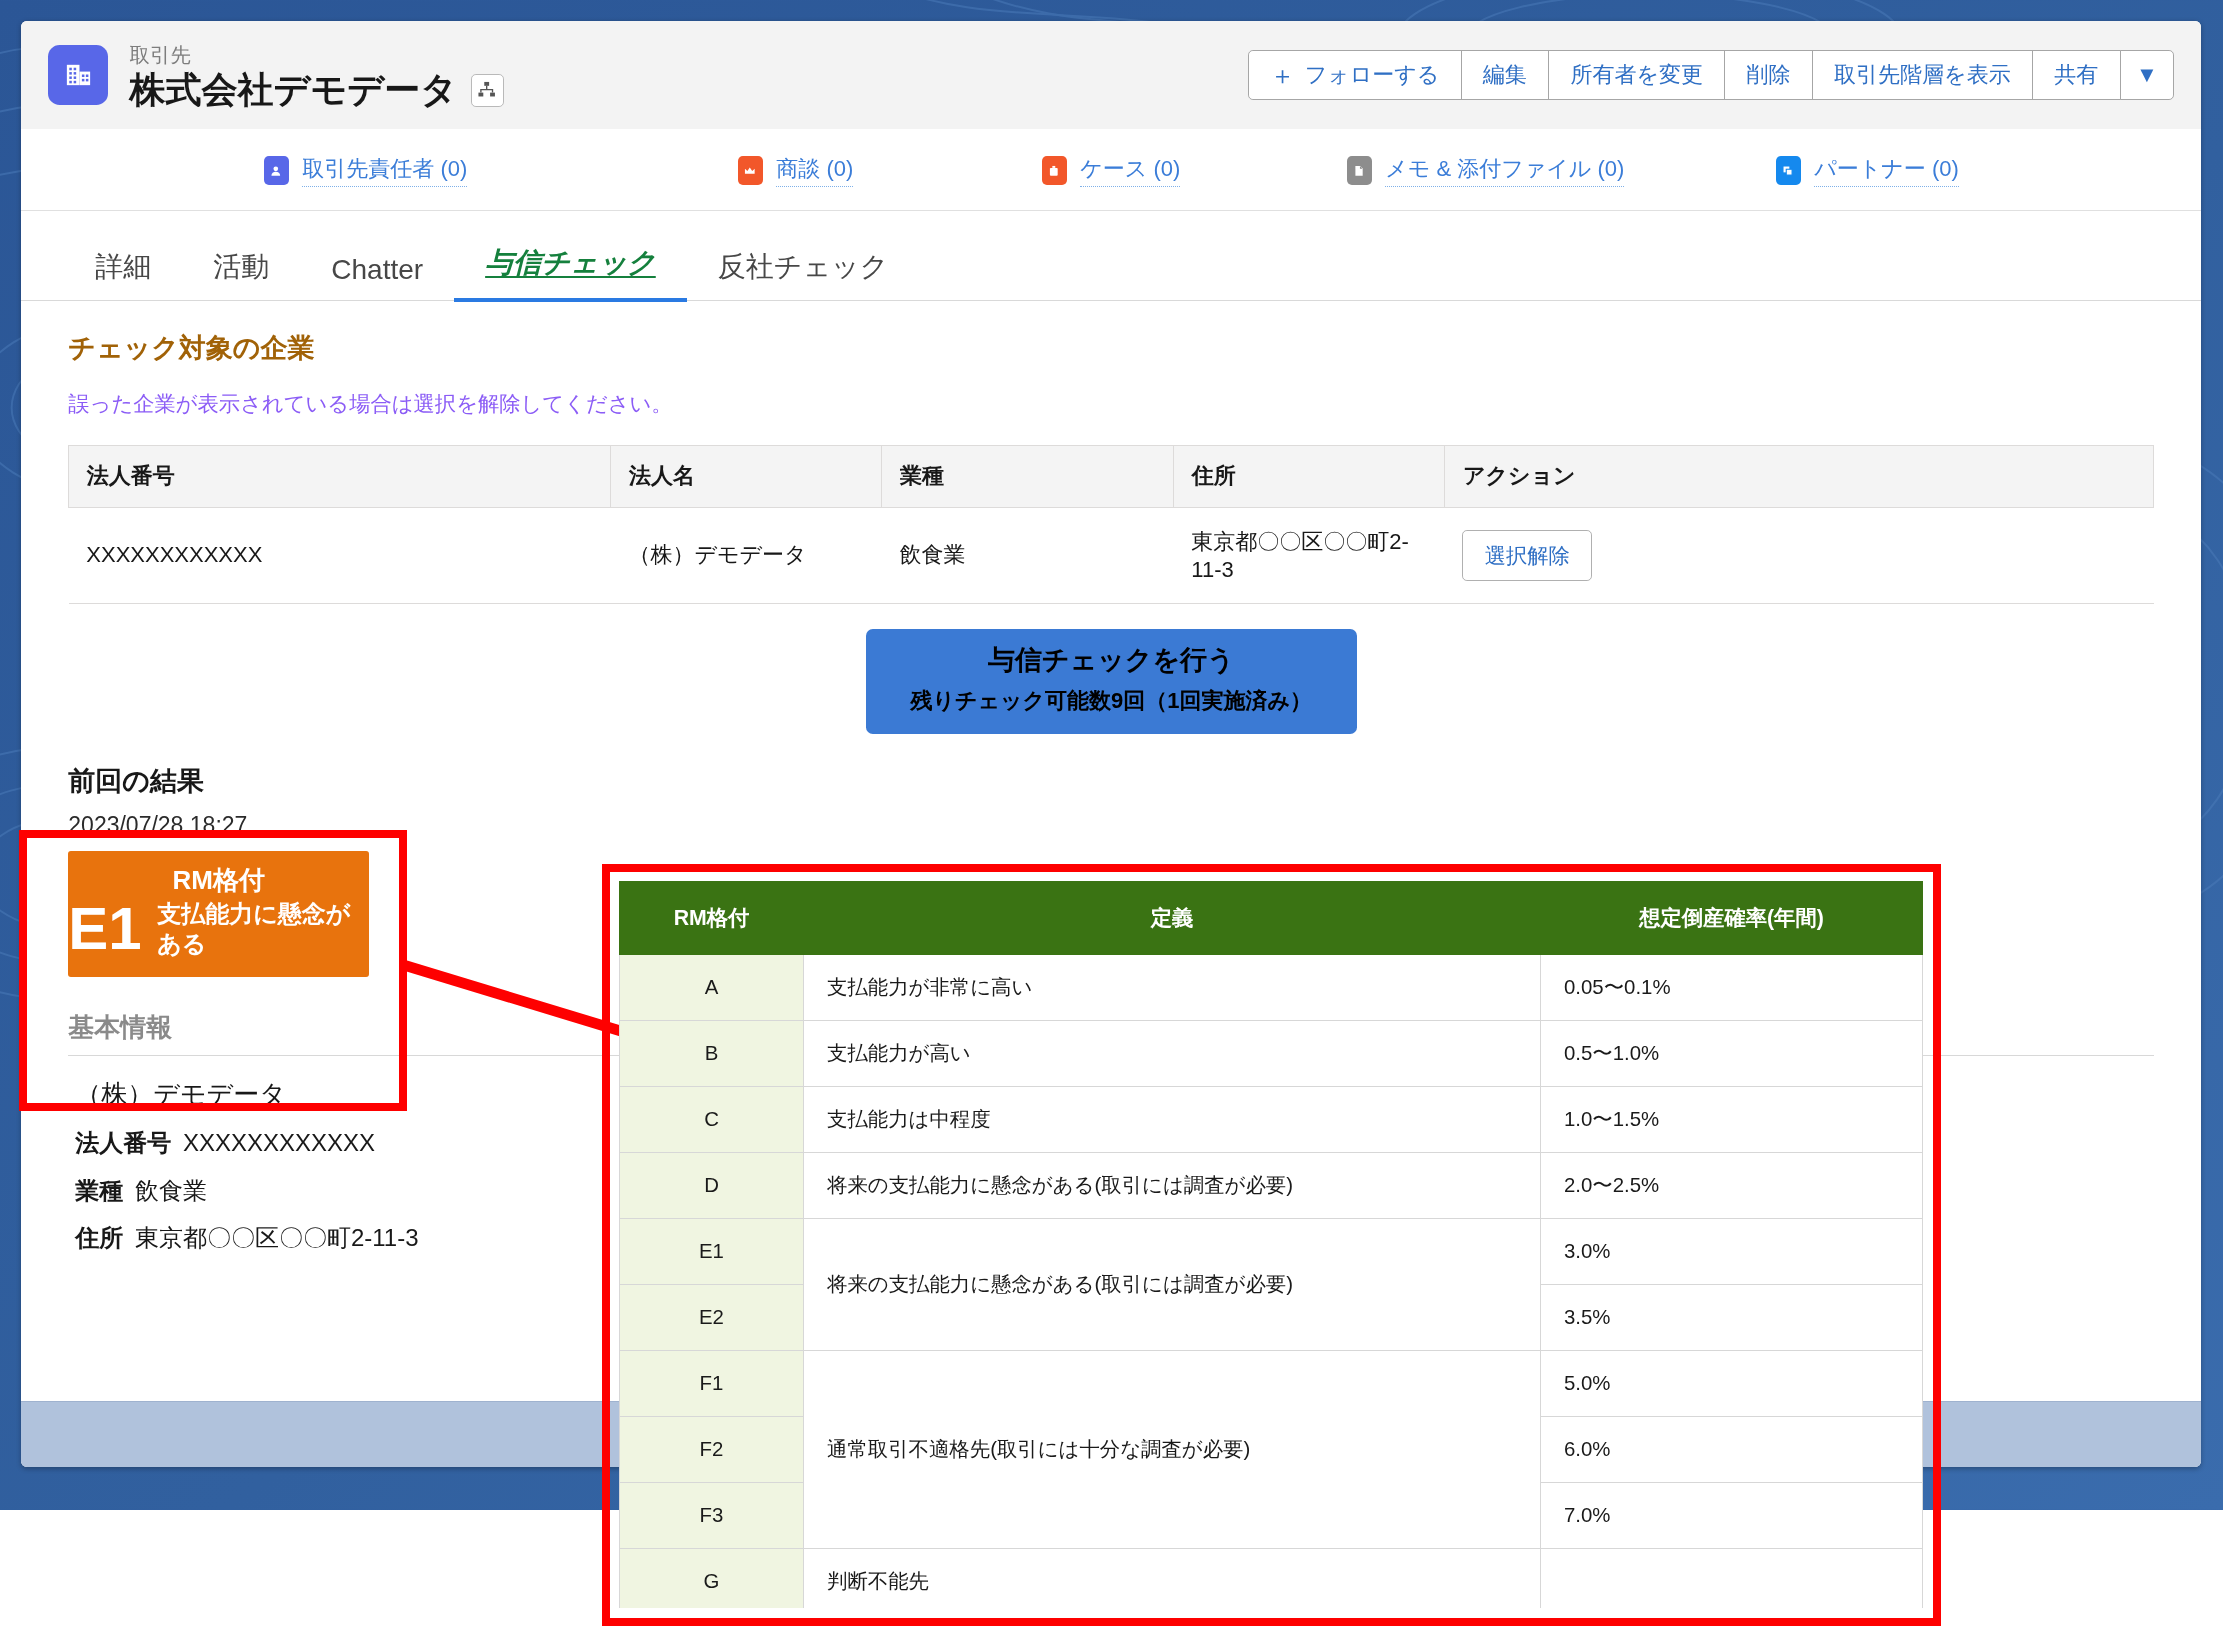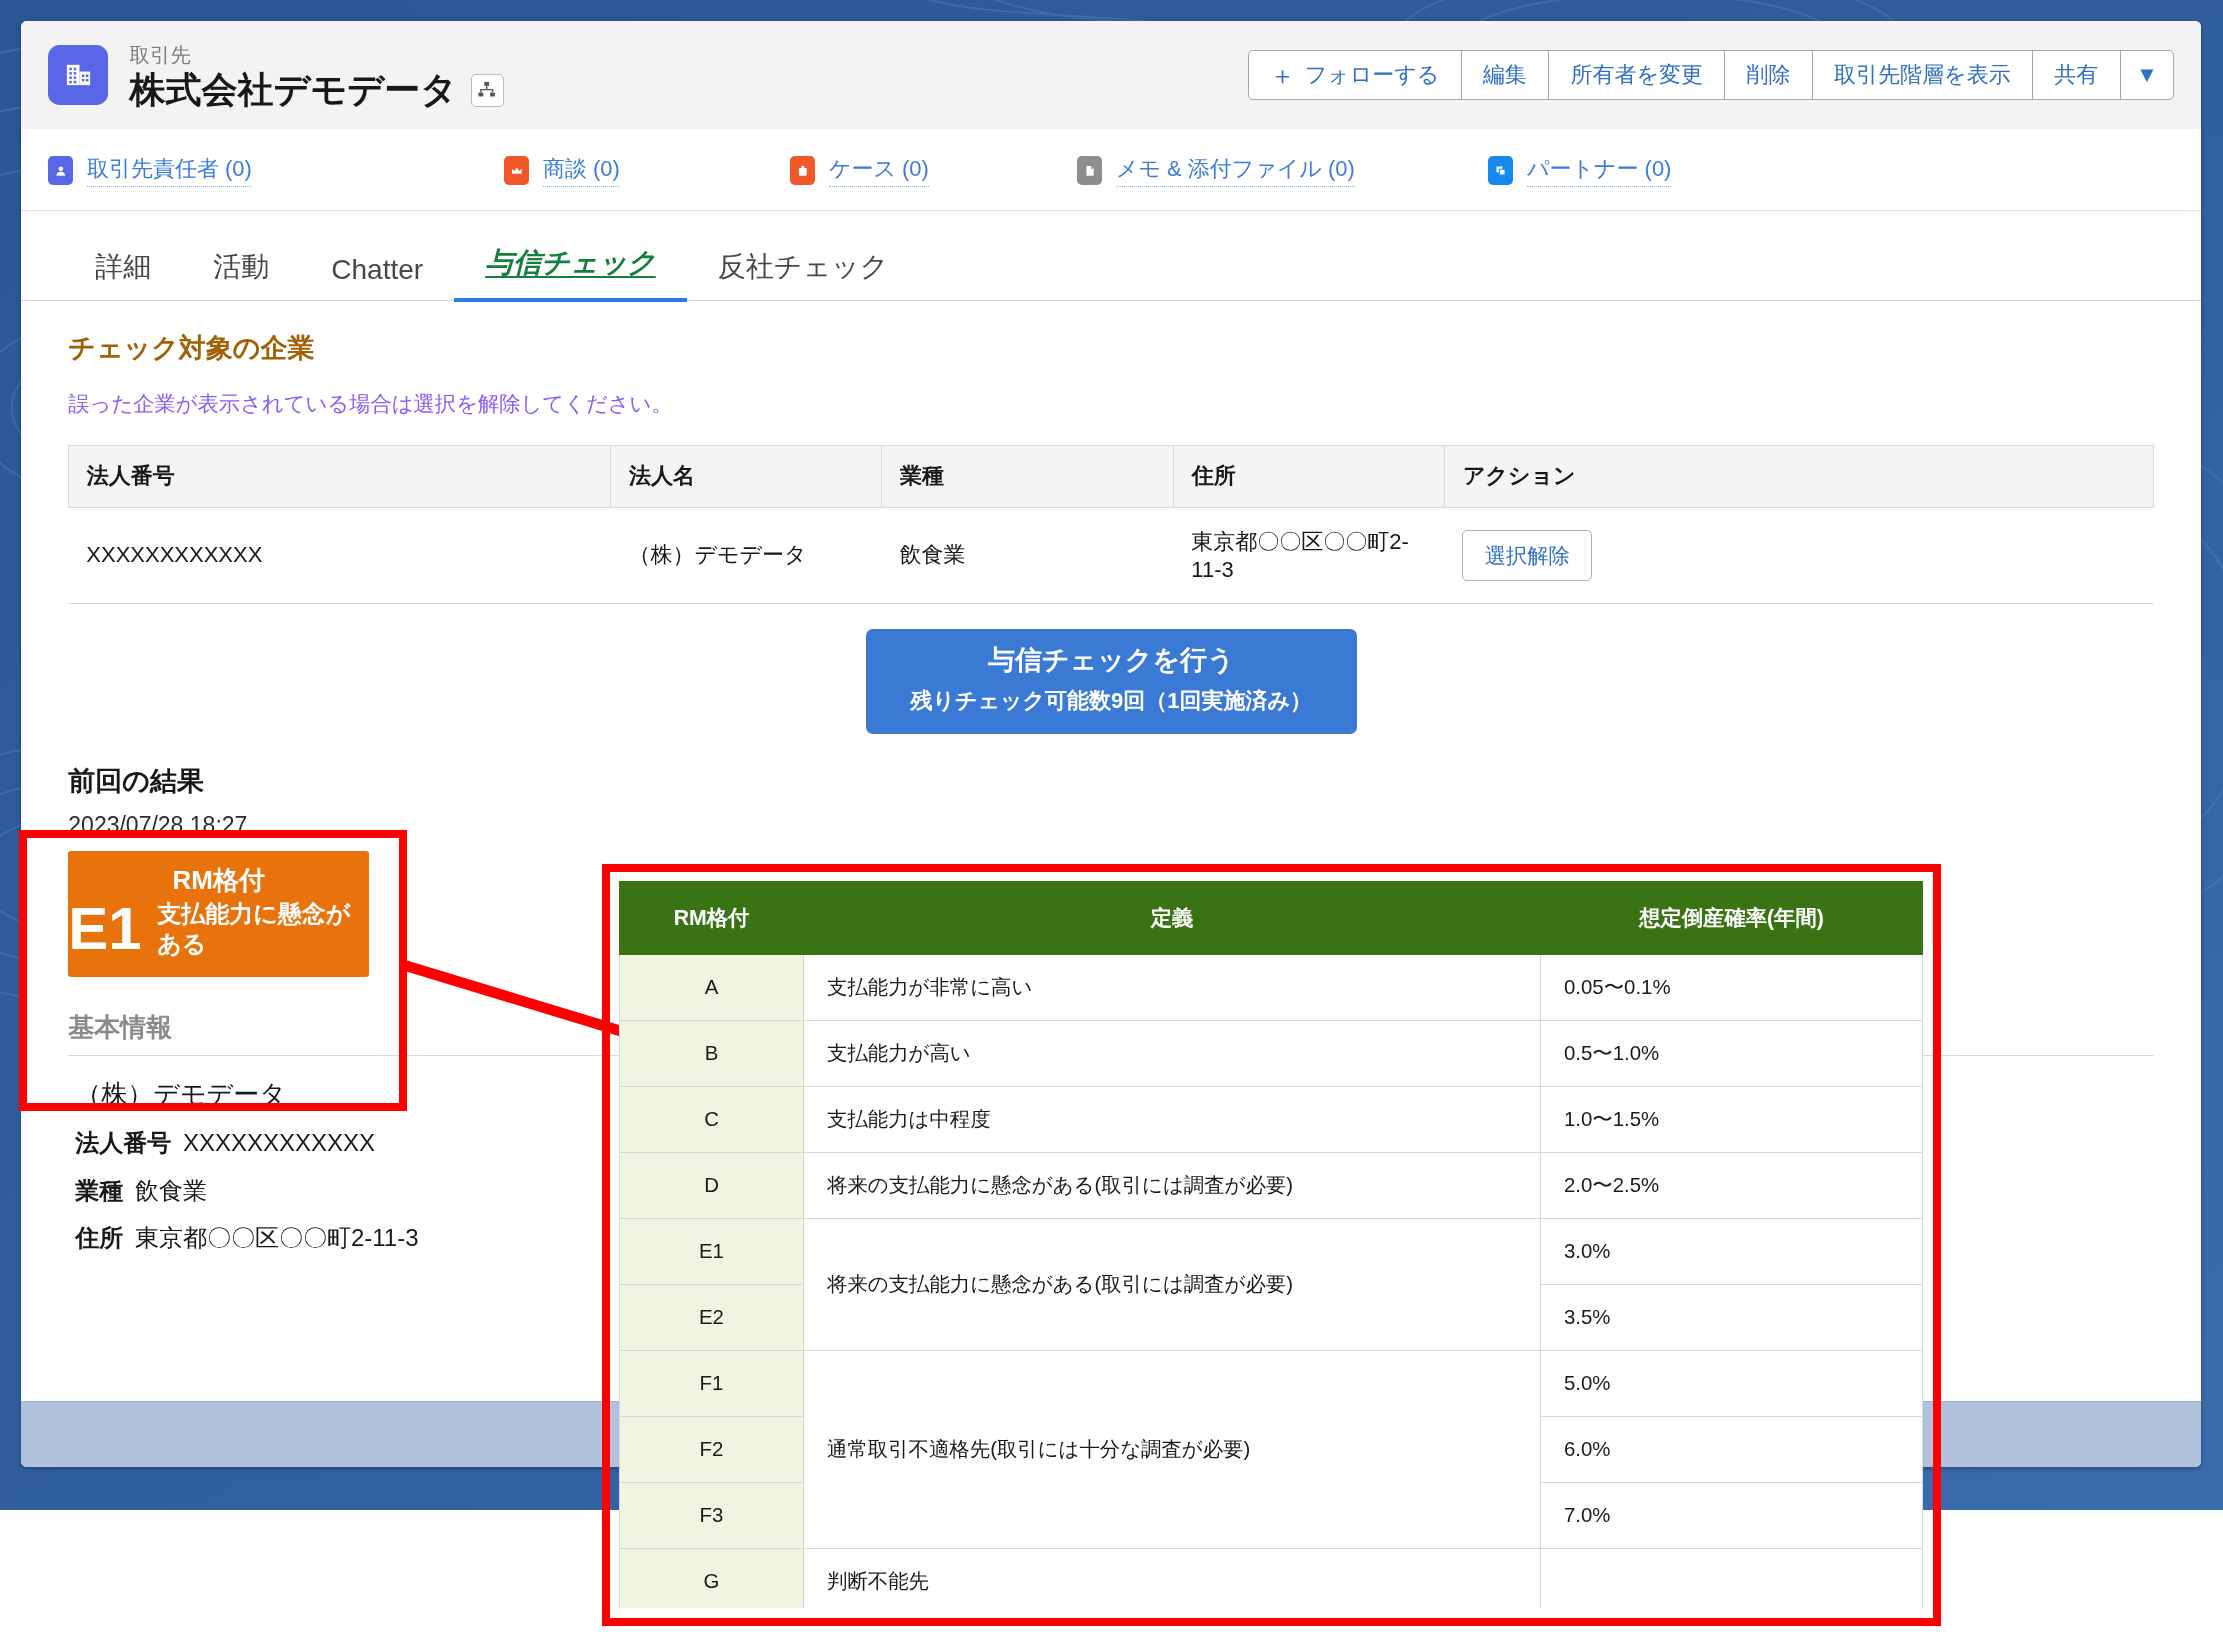--- a/index.html
+++ b/index.html
@@ -57,23 +57,24 @@
     font-size: 22px; padding: 0 21.3px; height: 50px;
     display: flex; align-items: center; justify-content: center;
     white-space: nowrap; margin-left: -1px; font-family: inherit;
   }
   .sf-btn:first-child { border-radius: 4.9px 0 0 4.9px; margin-left: 0; }
   .sf-btn.last { border-radius: 0 4.9px 4.9px 0; padding: 0 15.5px; }
   .plus { font-size: 25px; margin-right: 9.7px; line-height: 1; }
 
   
   .quicklinks {
-    display: flex; align-items: center; gap: 0;
+    display: flex; align-items: center; gap: 18px;
     padding: 25px 27px 23px 27px; background: #fff;
     border-bottom: 1px solid #e0e0e0;
+    justify-content: center;
   }
   .ql { display: flex; align-items: center; }
   .ql-icon {
     width: 25px; height: 29px; border-radius: 4.9px; flex: none;
     display: flex; align-items: center; justify-content: center;
   }
   .ql-label {
     margin-left: 13.6px; font-size: 22px; color: #3b7dd8;
     border-bottom: 1.9px dotted #7fb0e8; padding-bottom: 1.9px;
   }
@@ -112,21 +113,21 @@
     padding: 19.4px 17.5px;
   }
   .unselect-btn {
     border: 1px solid #b0b0b0; border-radius: 4.9px; background: #fff;
     color: #2f6fc4; font-size: 21.3px; padding: 9.7px 21.3px; font-family: inherit;
   }
 
   
   .cta-wrap { display: flex; justify-content: center; padding: 25px 0 9.7px 0; }
   .cta {
-    background: #3b7ad4; border: none; border-radius: 6.8px; color: #ffffff;
+    background: #3b7ad4; border: none; border-radius: 6.8px; color: #000000;
     padding: 13.6px 45px 17.5px 45px; text-align: center; font-family: inherit;
   }
   .cta-main { font-size: 27px; font-weight: bold; }
   .cta-sub { font-size: 22px; font-weight: bold; margin-top: 7.8px; }
 
   
   .prev-wrap { padding: 19.4px 47px 0 47px; }
   .prev-title { font-size: 27px; font-weight: bold; color: #181818; }
   .prev-date { font-size: 23px; color: #2b2b2b; margin-top: 13.6px; }
   .rating-badge {

